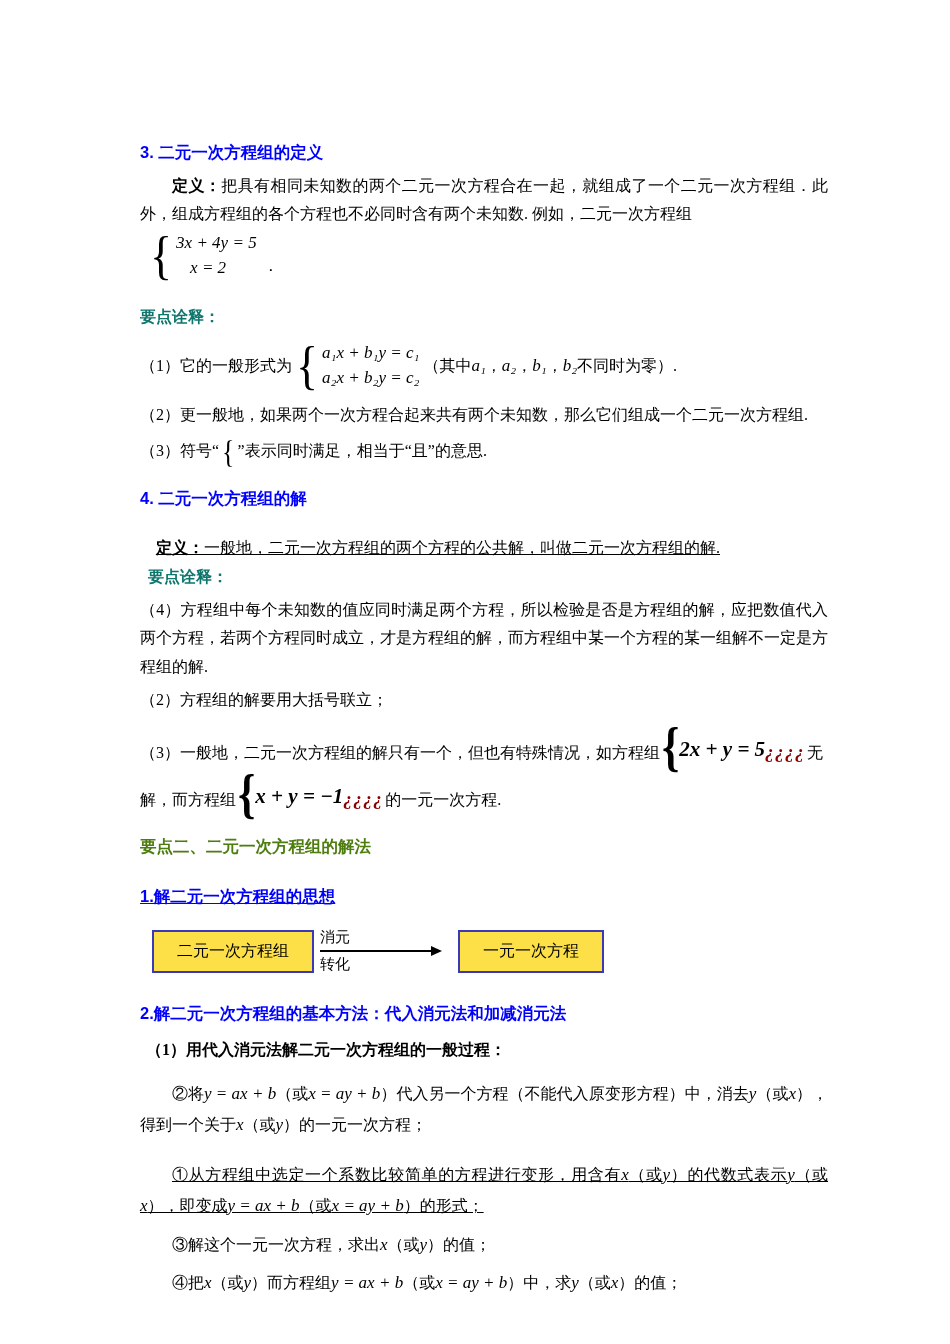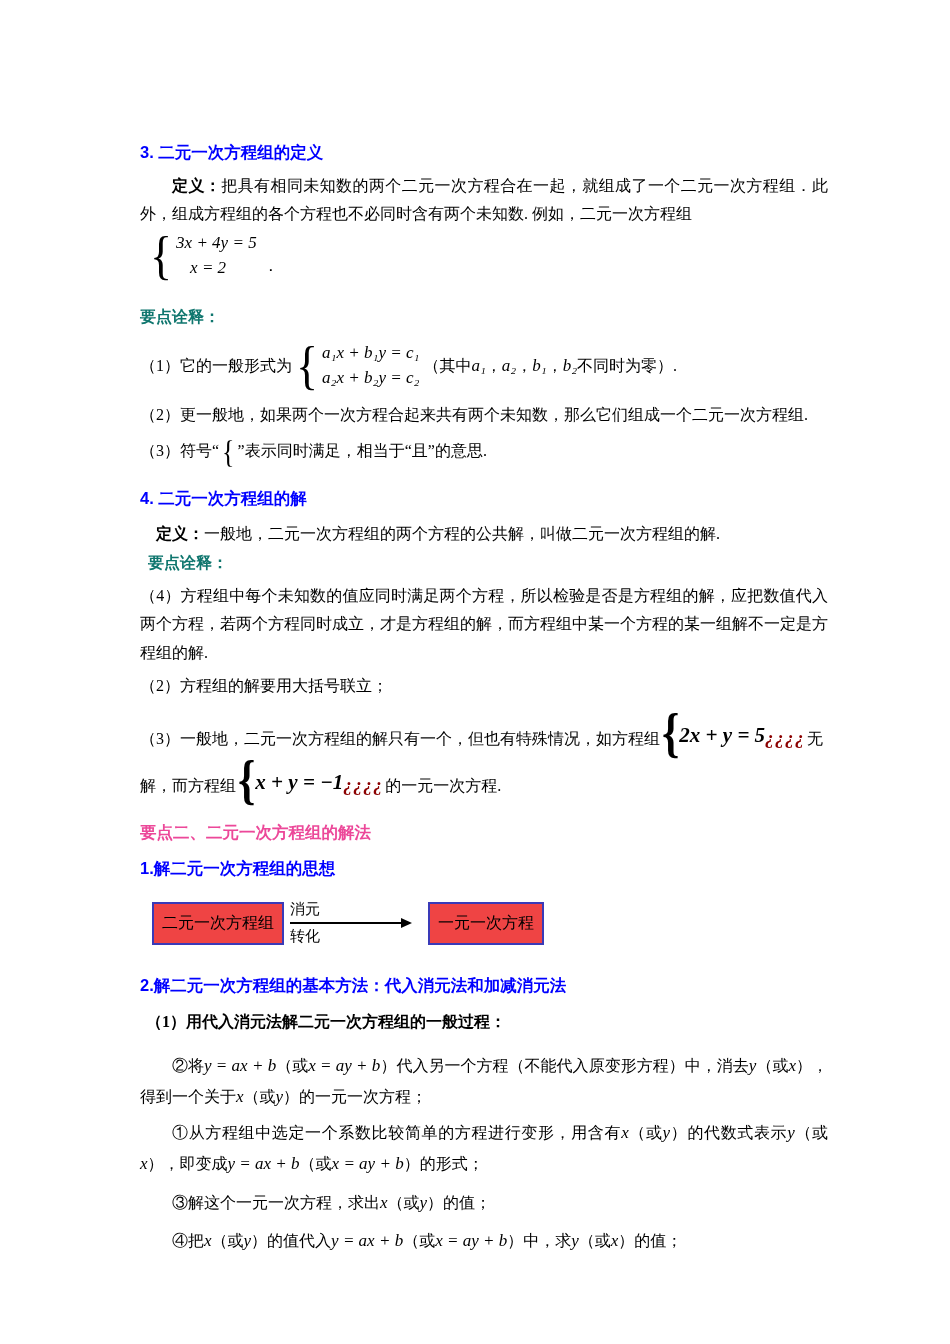--- a/index.html
+++ b/index.html
@@ -8,21 +8,21 @@
   .page {
     width:950px; min-height:1344px; background:#ffffff;
     padding:138px 122px 40px 140px;
     font-family:"Liberation Serif","DejaVu Serif",serif;
     font-size:16px; line-height:1.8; color:#000;
   }
   .jp { text-align:justify; }
   .ind2 { text-indent:2em; }
   .ind1 { text-indent:1em; }
   .h-blue { color:#0000ff; font-weight:bold; font-size:16.5px; font-family:"Liberation Sans","DejaVu Sans",sans-serif; }
-  .h-orange { color:#ec4899; font-weight:bold; font-size:16.5px; font-family:"Liberation Sans","DejaVu Sans",sans-serif; }
+  .h-orange { color:#4d7c0f; font-weight:bold; font-size:16.5px; font-family:"Liberation Sans","DejaVu Sans",sans-serif; }
   .h-magenta { color:#0f766e; font-weight:bold; font-size:16px; font-family:"Liberation Sans","DejaVu Sans",sans-serif; }
   b.deflab { font-weight:bold; }
   .math { font-family:"Liberation Serif","DejaVu Serif",serif; font-style:italic; font-size:17px; white-space:nowrap; }
   
   .eq-block { display:flex; align-items:center; margin-top:2px; margin-left:10px; }
   .sys2 { display:inline-flex; align-items:center; vertical-align:middle; margin:0 4px; }
   .brace-lg { font-size:46px; line-height:0.85; font-weight:400; transform:scaleY(1.15); display:inline-block; font-style:normal; }
   .eq-col { display:inline-flex; flex-direction:column; line-height:1.45; padding-left:4px; }
   .eq-col .math { font-size:17px; }
   .eq-col .eqshift { padding-left:14px; }
@@ -32,27 +32,27 @@
   .sysline { display:flex; align-items:flex-end; flex-wrap:nowrap; }
   .sysline .txt { padding-bottom:2px; }
   .sys1 { display:inline-flex; align-items:flex-end; margin:0 2px; }
   .sys1 .brace-xl { font-size:44px; line-height:0.8; font-weight:bold; transform:scaleY(1.25); transform-origin:bottom; display:inline-block; }
   .sys1 .bigeq { font-family:"Liberation Serif","DejaVu Serif",serif; font-style:italic; font-weight:bold; font-size:21px; padding-bottom:1px; white-space:nowrap; }
   .garble { color:#8b0000; font-weight:bold; font-style:italic; font-size:18px; letter-spacing:1px; padding-bottom:1px; }
   
   .genline { display:flex; align-items:center; flex-wrap:nowrap; margin-top:10px; }
   
   .flow { display:flex; align-items:center; margin:16px 0 0 12px; }
-  .fbox { border:2px solid #3a3ab8; padding:5px 8px; font-size:16px; color:#000; background:#ef4444; }
+  .fbox { border:2px solid #3a3ab8; padding:5px 23px; font-size:16px; color:#000; background:#fde047; }
   .fmid { display:flex; flex-direction:column; align-items:flex-start; margin:0 6px; width:132px; }
   .flab { font-size:15px; line-height:1.3; }
   .fshaft { position:relative; width:120px; height:0; border-top:2px solid #000; margin:3px 0; }
   .fhead { position:absolute; right:-2px; top:-6px; width:0; height:0; border-left:11px solid #000; border-top:5px solid transparent; border-bottom:5px solid transparent; }
   
-  .mt4{margin-top:4px;} .mt6{margin-top:6px;} .mt8{margin-top:8px;} .mt10{margin-top:10px;}
+  .mt4{margin-top:4px;} .mt6{margin-top:20px;text-decoration:underline;} .mt8{margin-top:8px;} .mt10{margin-top:10px;}
   .mt14{margin-top:14px;} .mt16{margin-top:16px;} .mt18{margin-top:18px;} .mt22{margin-top:22px;} .mt24{margin-top:24px;}
   .ml6{margin-left:6px;} .ml8{margin-left:8px;}
 </style>
 </head>
 <body>
 
 <div class="page">
 
   <h3 class="h-blue">3. 二元一次方程组的定义</h3>
 
@@ -146,16 +146,16 @@
 
   <p class="jp ind2 mt6">
     <span>①从方程组中选定一个系数比较简单的方程进行变形，用含有</span><span class="math">x</span><span>（或</span><span class="math">y</span><span>）的代数式表示</span><span class="math">y</span><span>（或</span><span class="math">x</span><span>），即变成</span><span class="math">y = ax + b</span><span>（或</span><span class="math">x = ay + b</span><span>）的形式；</span>
   </p>
 
   <p class="jp ind2 mt8">
     <span>③解这个一元一次方程，求出</span><span class="math">x</span><span>（或</span><span class="math">y</span><span>）的值；</span>
   </p>
 
   <p class="jp ind2 mt8">
-    <span>④把</span><span class="math">x</span><span>（或</span><span class="math">y</span><span>）的值代入</span><span class="math">y = ax + b</span><span>（或</span><span class="math">x = ay + b</span><span>）中，求</span><span class="math">y</span><span>（或</span><span class="math">x</span><span>）的值；</span>
+    <span>④把</span><span class="math">x</span><span>（或</span><span class="math">y</span><span>）而方程组</span><span class="math">y = ax + b</span><span>（或</span><span class="math">x = ay + b</span><span>）中，求</span><span class="math">y</span><span>（或</span><span class="math">x</span><span>）的值；</span>
   </p>
 
 </div>
 
 </body></html>

